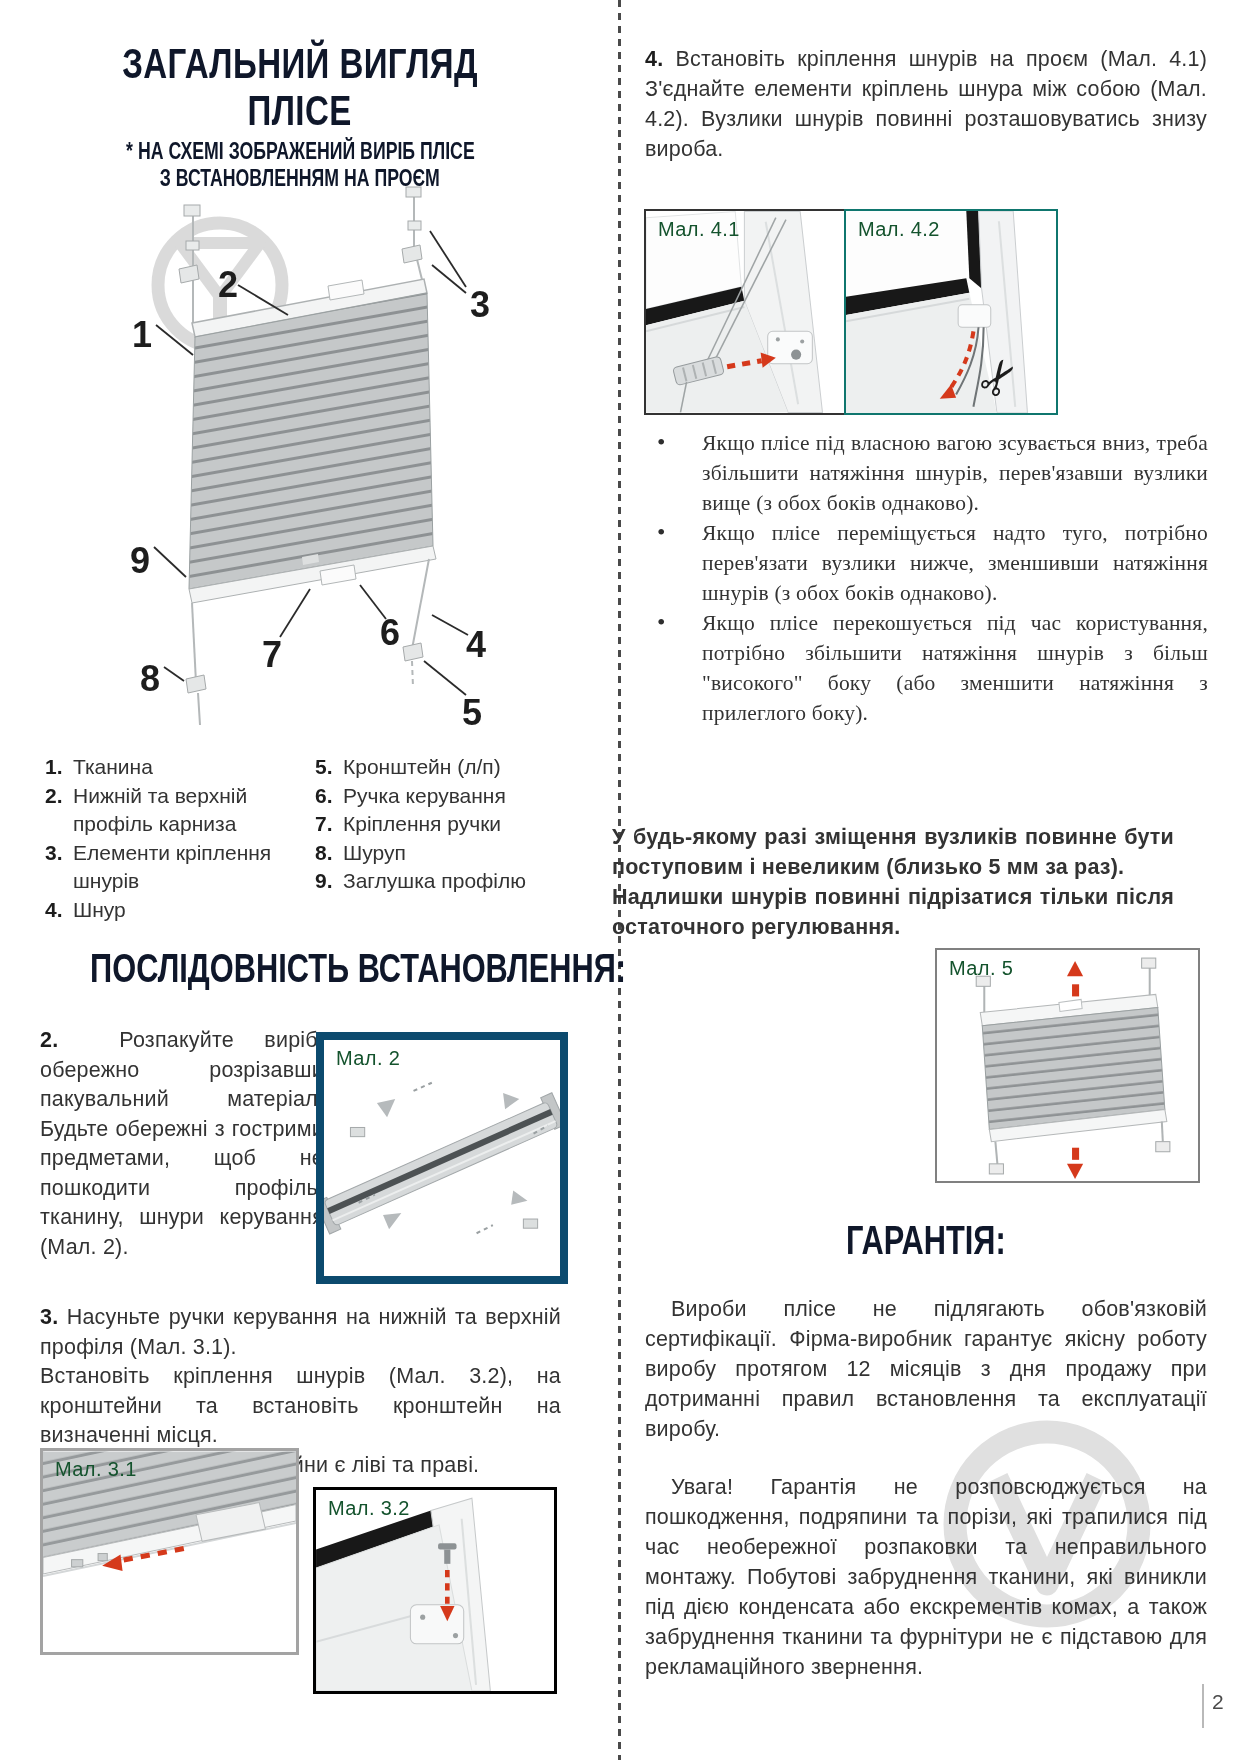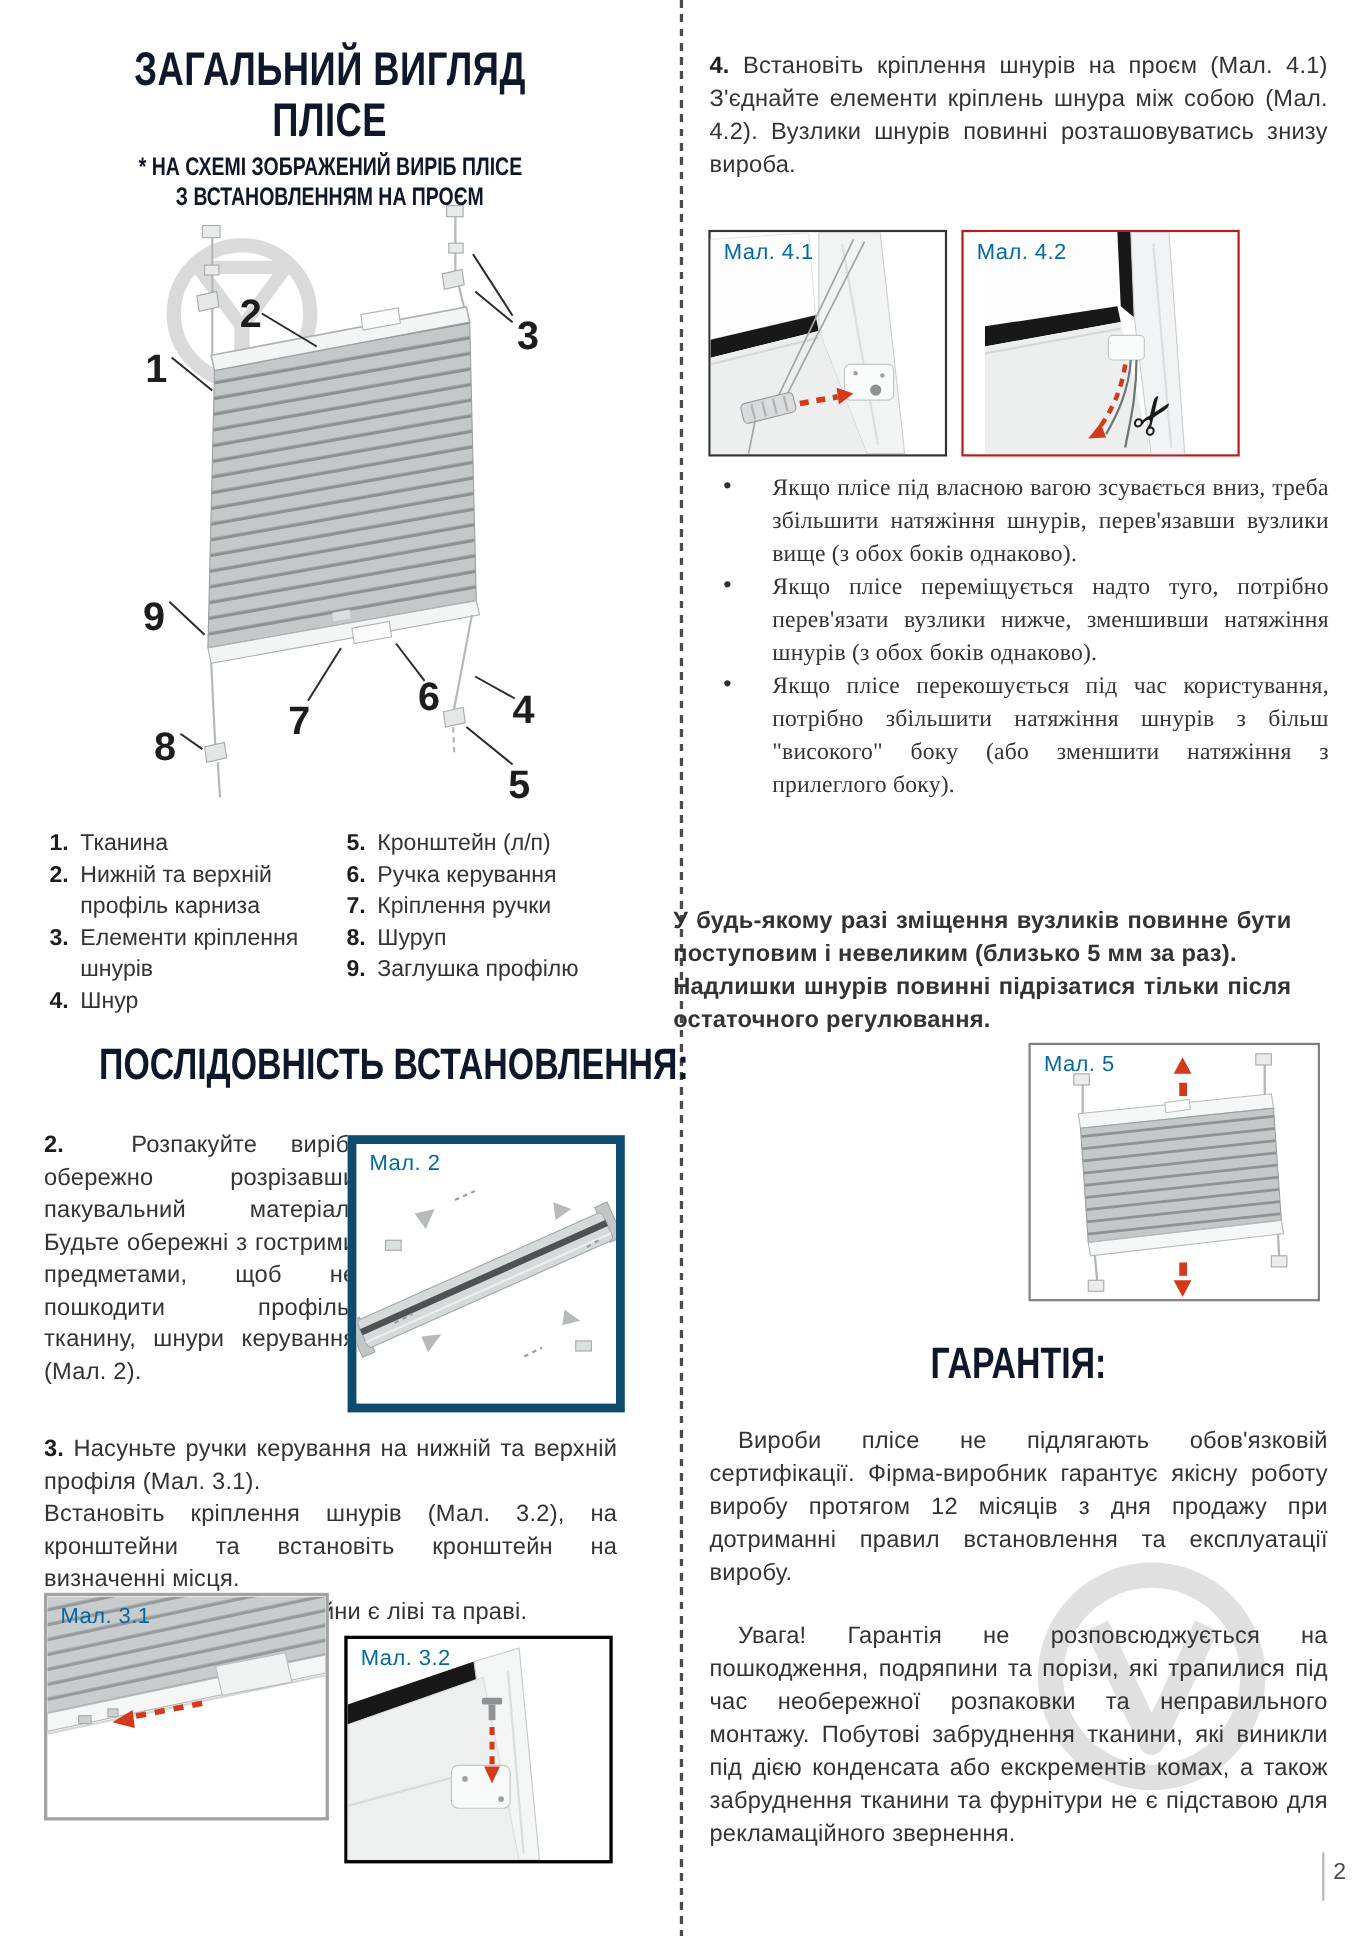--- a/index.html
+++ b/index.html
@@ -27,26 +27,26 @@
   .lg-col2{width:246px;}
   .lg-item{position:relative;padding-left:28px;}
   .lg-item b{position:absolute;left:0;top:0;color:#1d1d1d;}
   
   .bullets{left:645px;top:428px;width:563px;font-family:Liberation Serif, serif;}
   .b-row{position:relative;padding-left:57px;font-size:21.5px;line-height:30px;letter-spacing:0.2px;text-align:justify;}
   .b-row::before{content:"\2022";position:absolute;left:12px;top:-1px;font-size:24px;color:#2e2e2e;}
   
   .fig{position:absolute;background:#fff;}
   .fig svg{position:absolute;left:0;top:0;width:100%;height:100%;}
-  .figlabel{position:absolute;left:12px;top:7px;font-size:20px;color:#0369a1;letter-spacing:0.4px;z-index:2;}
+  .figlabel{position:absolute;left:12px;top:7px;font-size:20px;color:#14532d;letter-spacing:0.4px;z-index:2;}
   .fig2{left:316px;top:1032px;width:236px;height:236px;border:8px solid #0c4a6e;}
   .fig31{left:40px;top:1428px;width:253px;height:201px;border:3px solid #a3a3a3;margin-top:20px;}
   .fig32{left:313px;top:1487px;width:238px;height:201px;border:3px solid #000000;}
   .fig41{left:644px;top:209px;width:213px;height:202px;border:2px solid #333;}
-  .fig42{left:874px;top:209px;width:210px;height:202px;border:2px solid #b91c1c;padding-left:39px;}
+  .fig42{left:844px;top:209px;width:210px;height:202px;border:2px solid #0f766e;}
   .fig5{left:935px;top:948px;width:261px;height:231px;border:2px solid #808080;}
   
   .diagram{left:80px;top:185px;width:480px;height:545px;}
   .diagram svg{width:100%;height:100%;}
   svg text{font-family:"Liberation Sans",sans-serif;}
   .callout{font-size:36px;font-weight:bold;fill:#1d1d1d;}
   
   .pn-line{left:1202px;top:1684px;width:2px;height:44px;background:#b9b9b9;}
   .pn{left:1212px;top:1690px;font-size:21px;color:#4a4a4a;}
   

